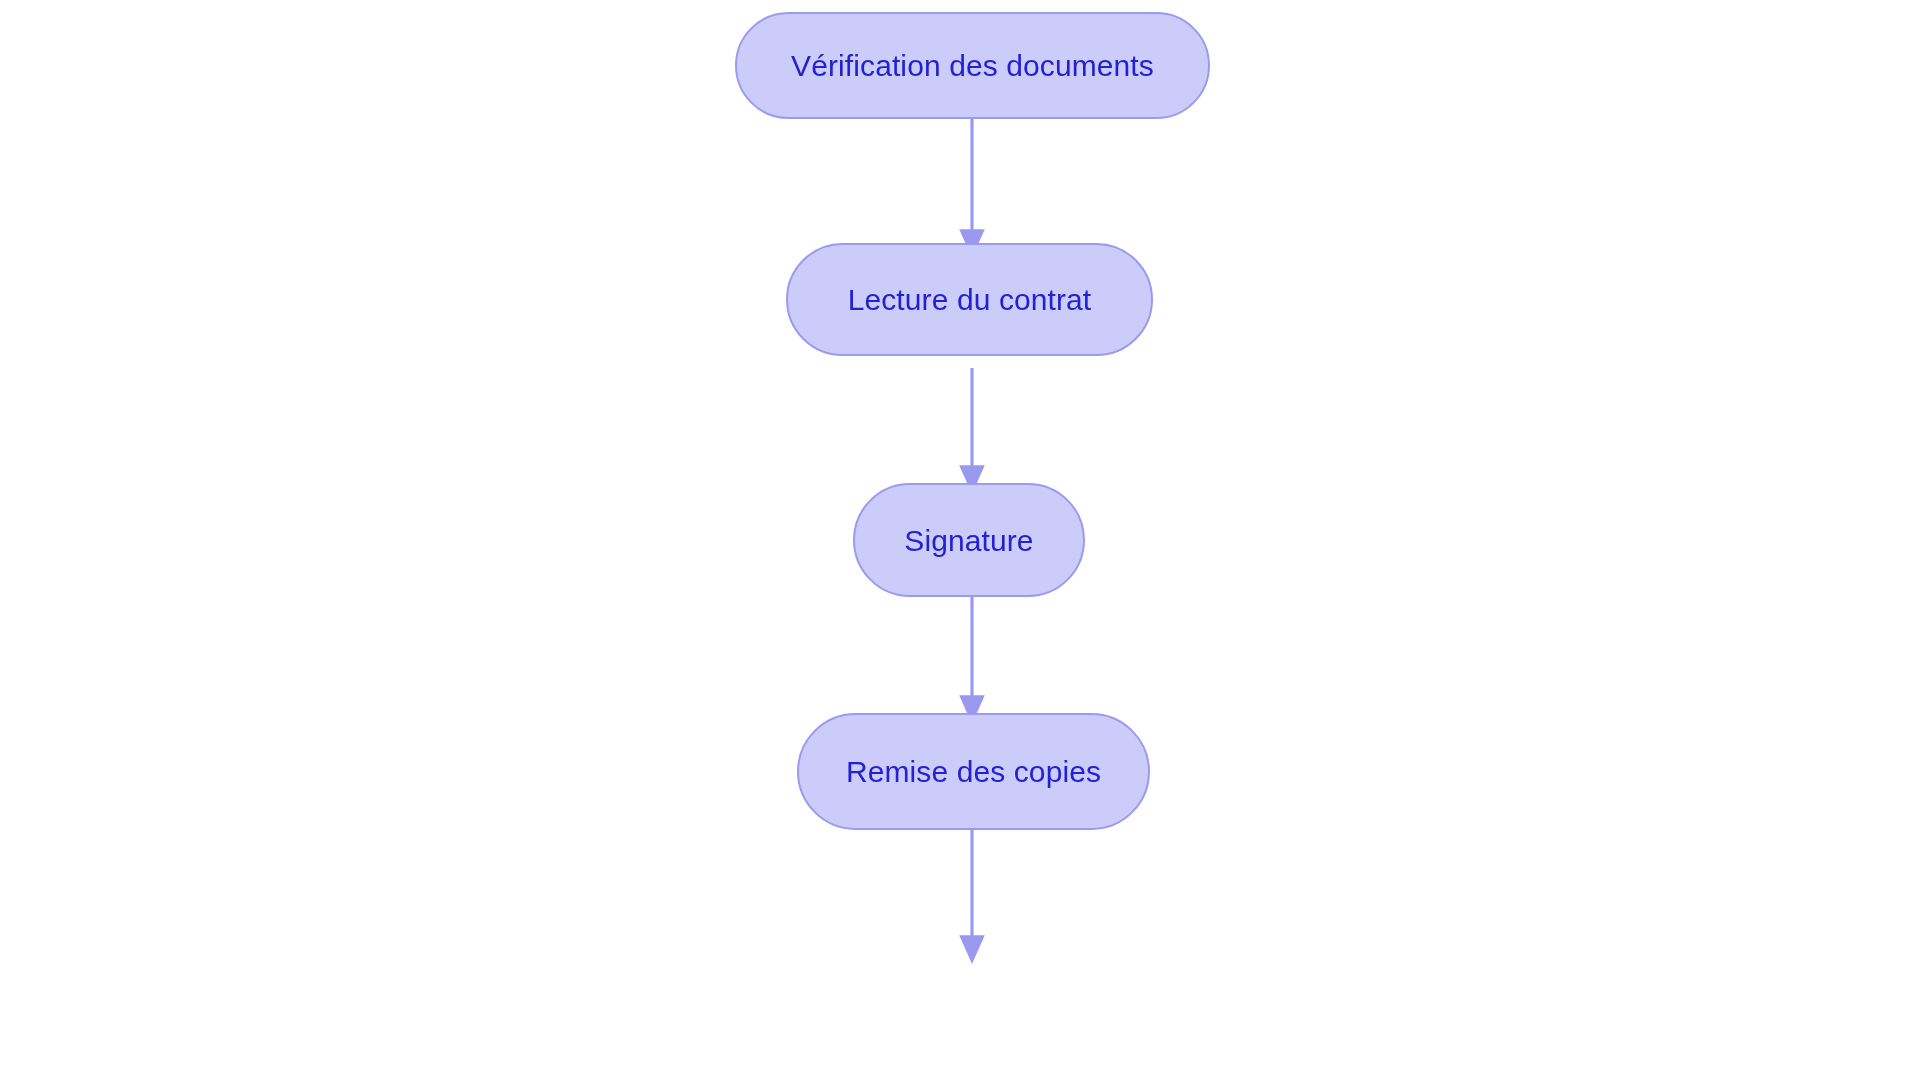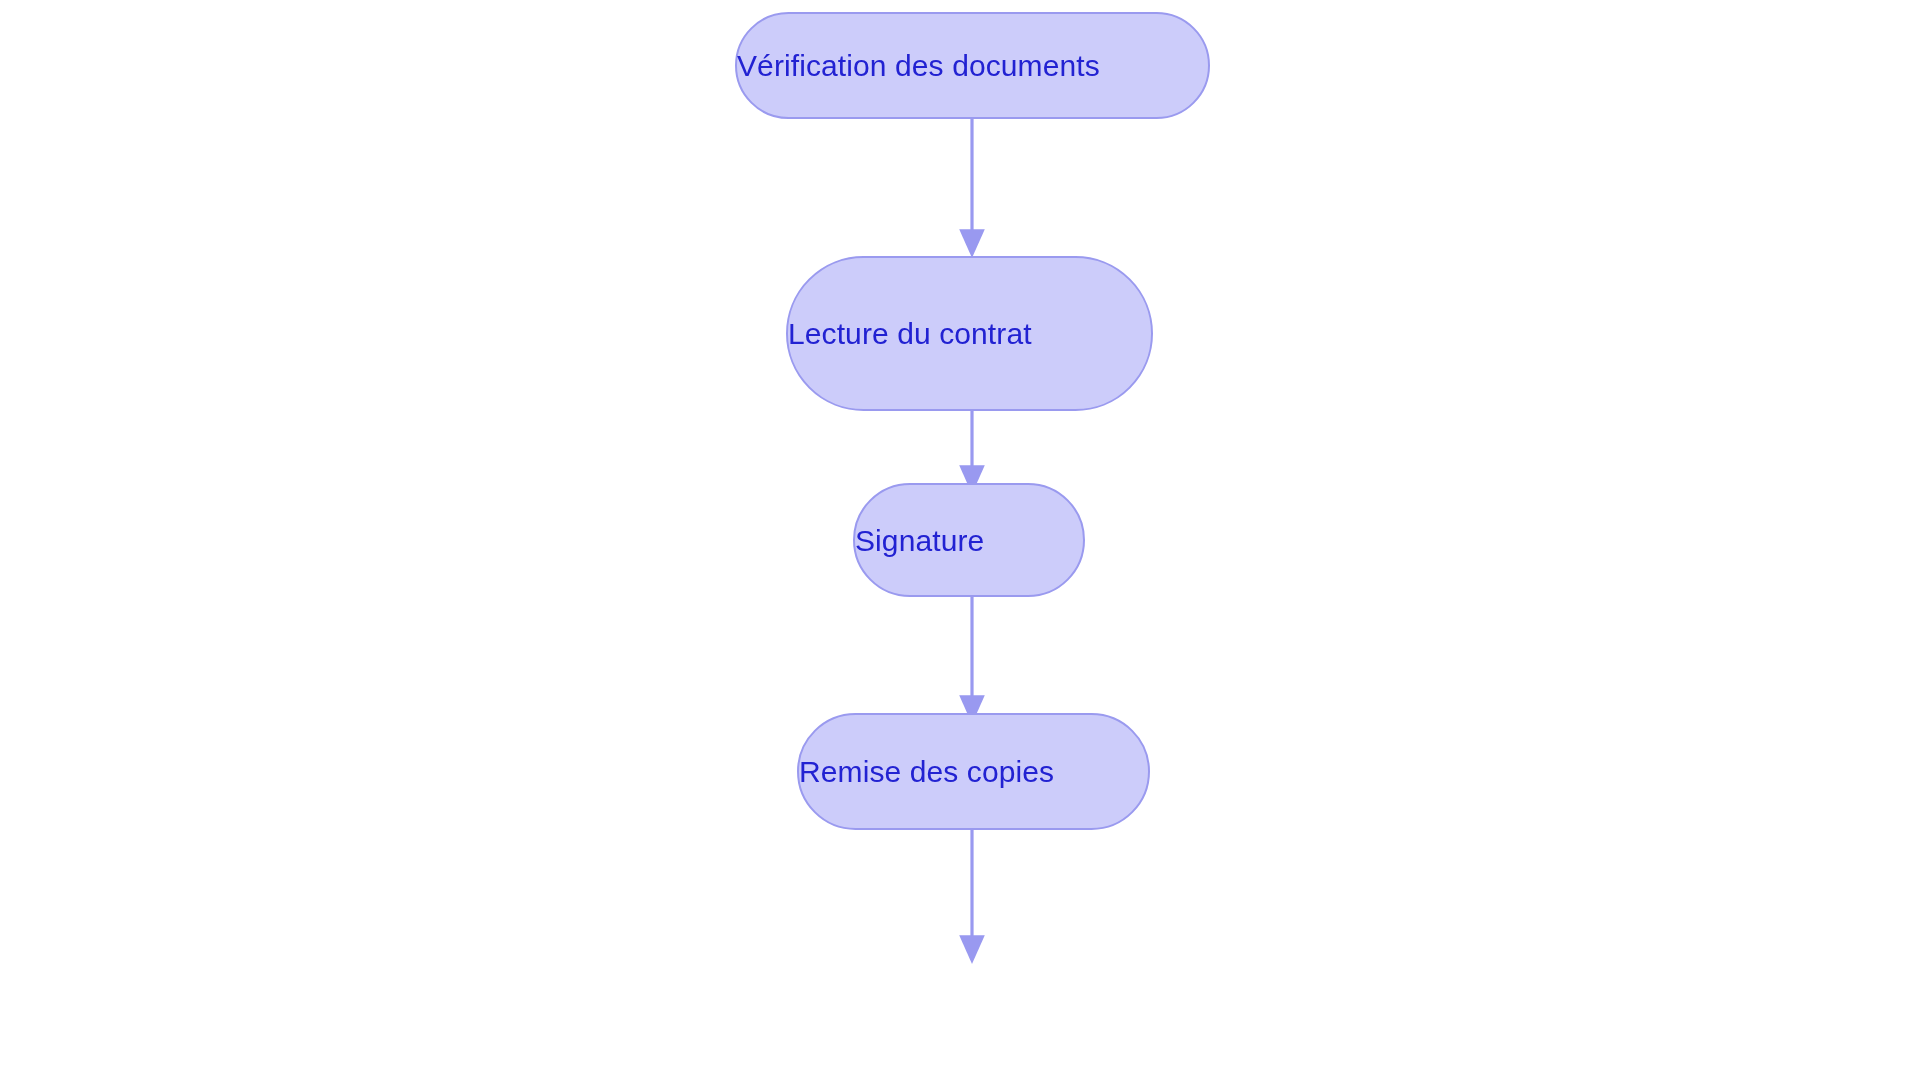--- a/index.html
+++ b/index.html
@@ -40,40 +40,40 @@
     width: 1920px;
     height: 1083px;
     z-index: 2;
   }
 
   .flow-node {
     position: absolute;
     box-sizing: border-box;
     display: flex;
     align-items: center;
-    justify-content: flex-start;
+    justify-content: center;
     background: #ccccfa;
     border: 2px solid #9a9aef;
     border-radius: 9999px;
     text-align: center;
   }
 
   .flow-node .node-label {
     color: #2222d2;
     font-size: 30px;
     font-weight: 400;
     letter-spacing: 0.1px;
     line-height: 1.1;
     white-space: nowrap;
     font-family: "Liberation Sans", "DejaVu Sans", sans-serif;
   }
 
   
   #node-0 { left: 735px;  top: 12px;  width: 475px; height: 107px; }
-  #node-1 { left: 786px;  top: 256px; width: 367px; height: 155px; }
+  #node-1 { left: 786px;  top: 243px; width: 367px; height: 113px; }
   #node-2 { left: 853px;  top: 483px; width: 232px; height: 114px; }
   #node-3 { left: 797px;  top: 713px; width: 353px; height: 117px; }
   #node-4 { left: 722px;  top: 953px; width: 498px; height: 112px; }
 </style>
 </head>
 <body>
 
 <div id="flow-canvas">
 
   <svg id="edge-layer" viewBox="0 0 1920 1083" width="1920" height="1083" xmlns="http://www.w3.org/2000/svg">

